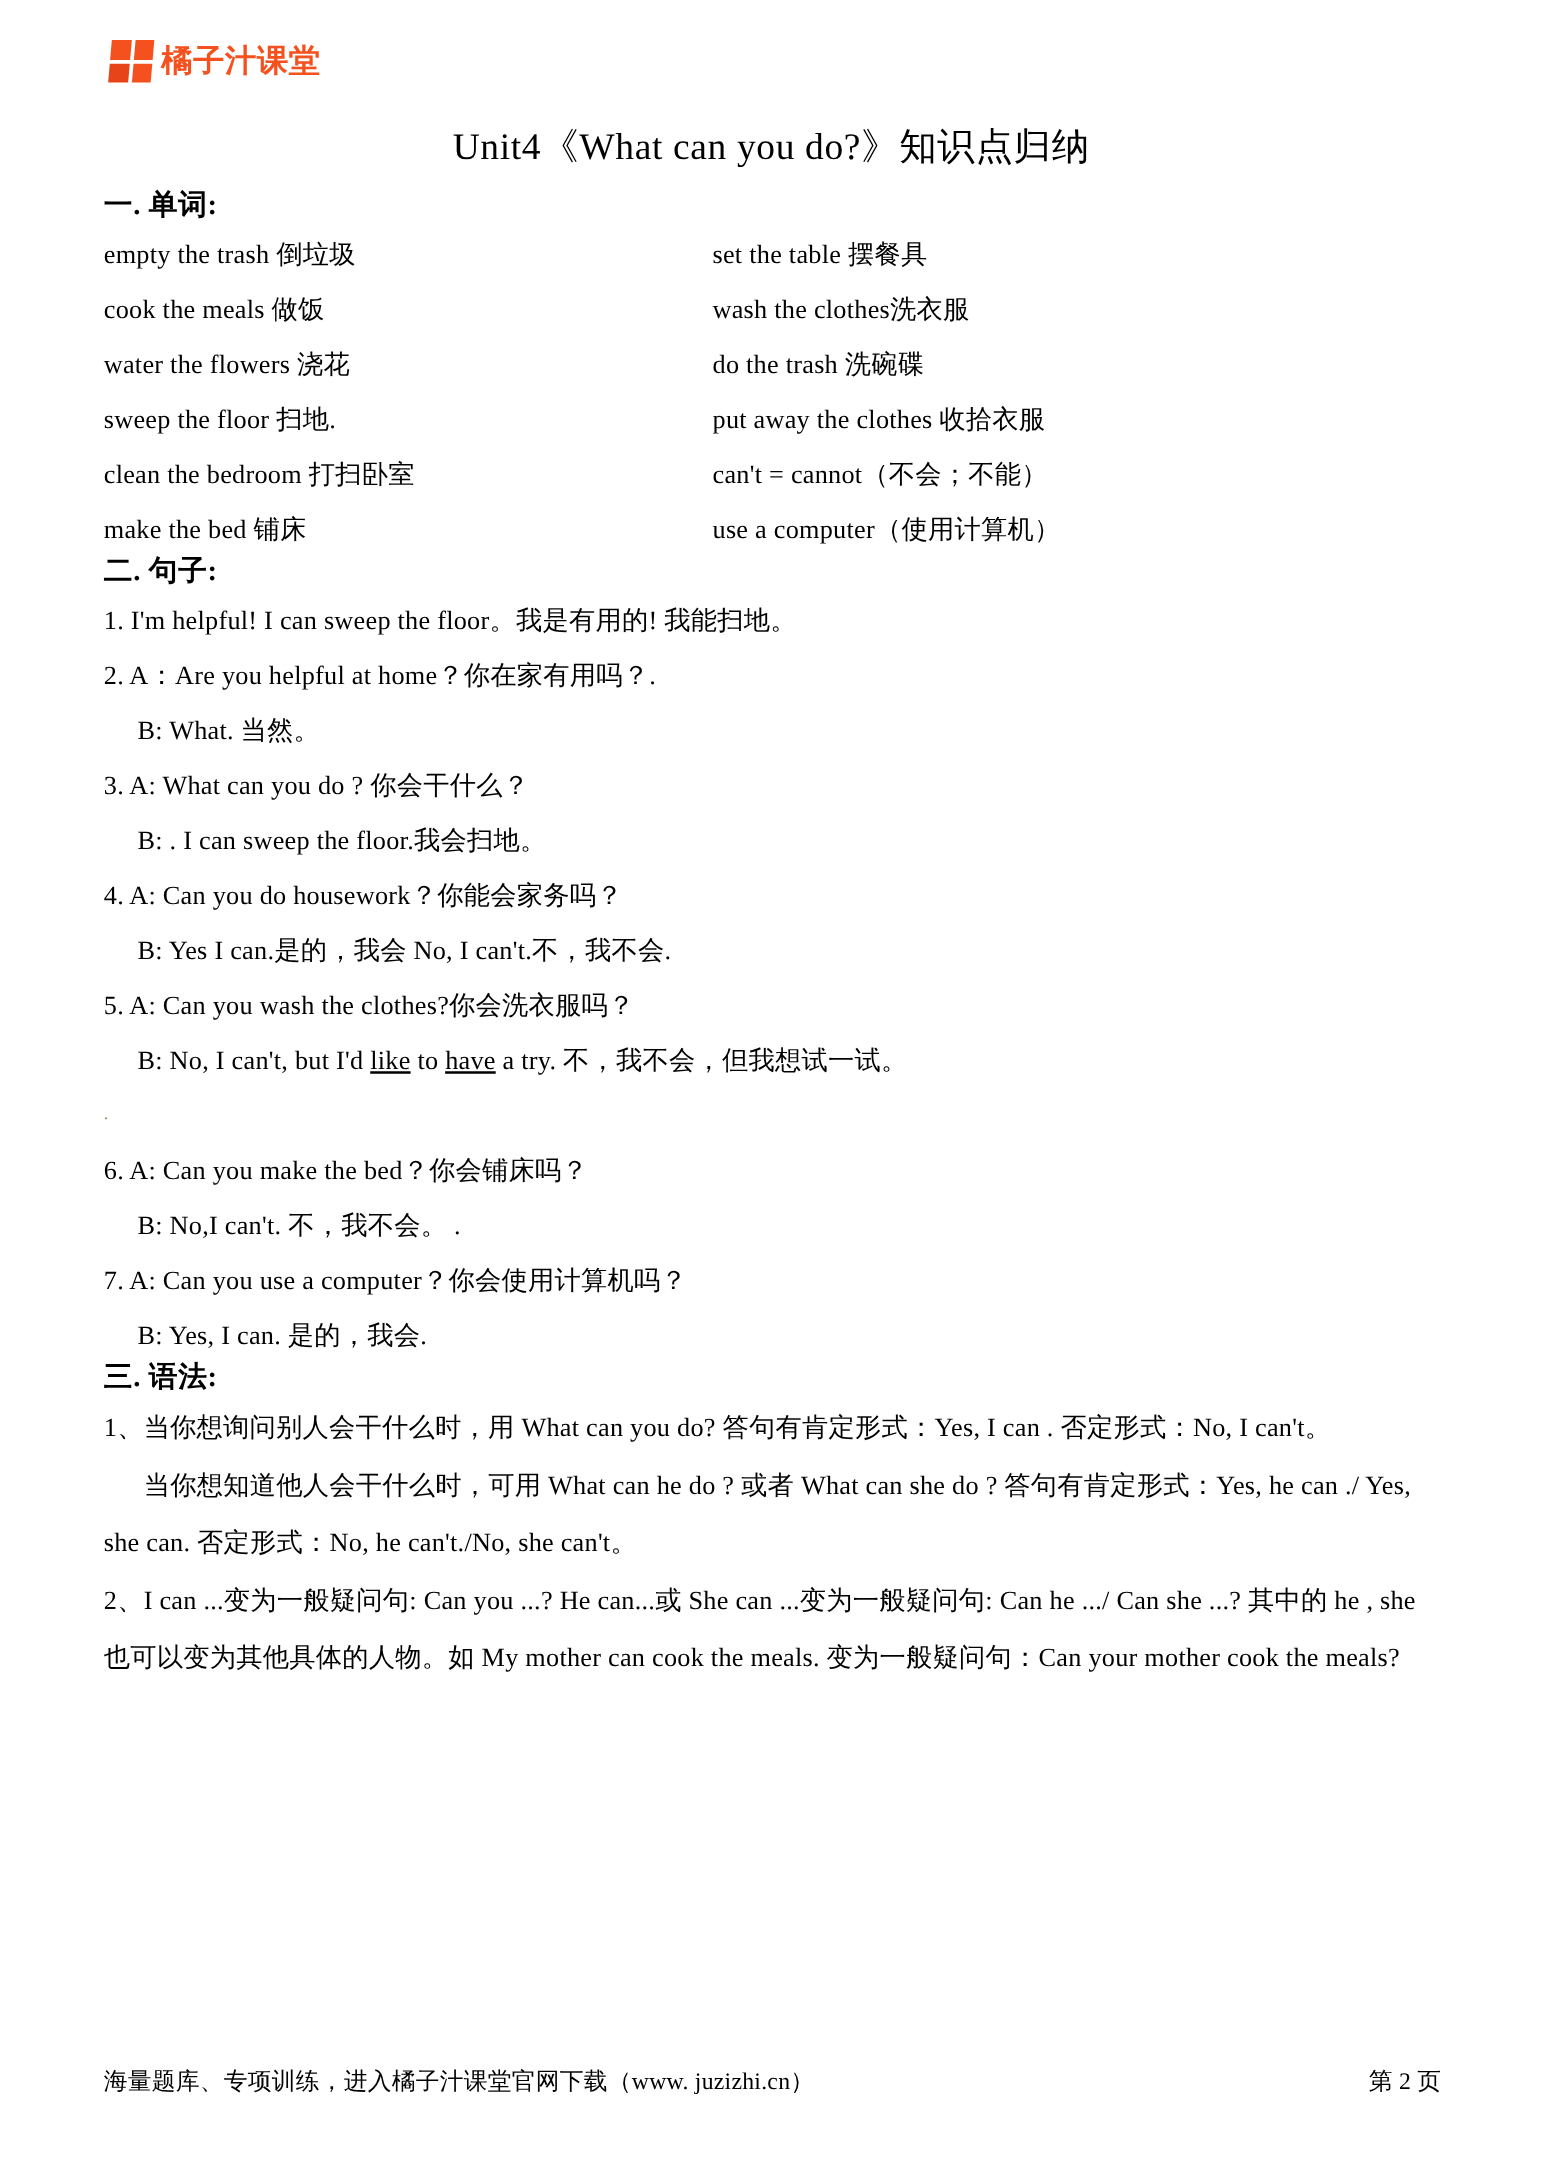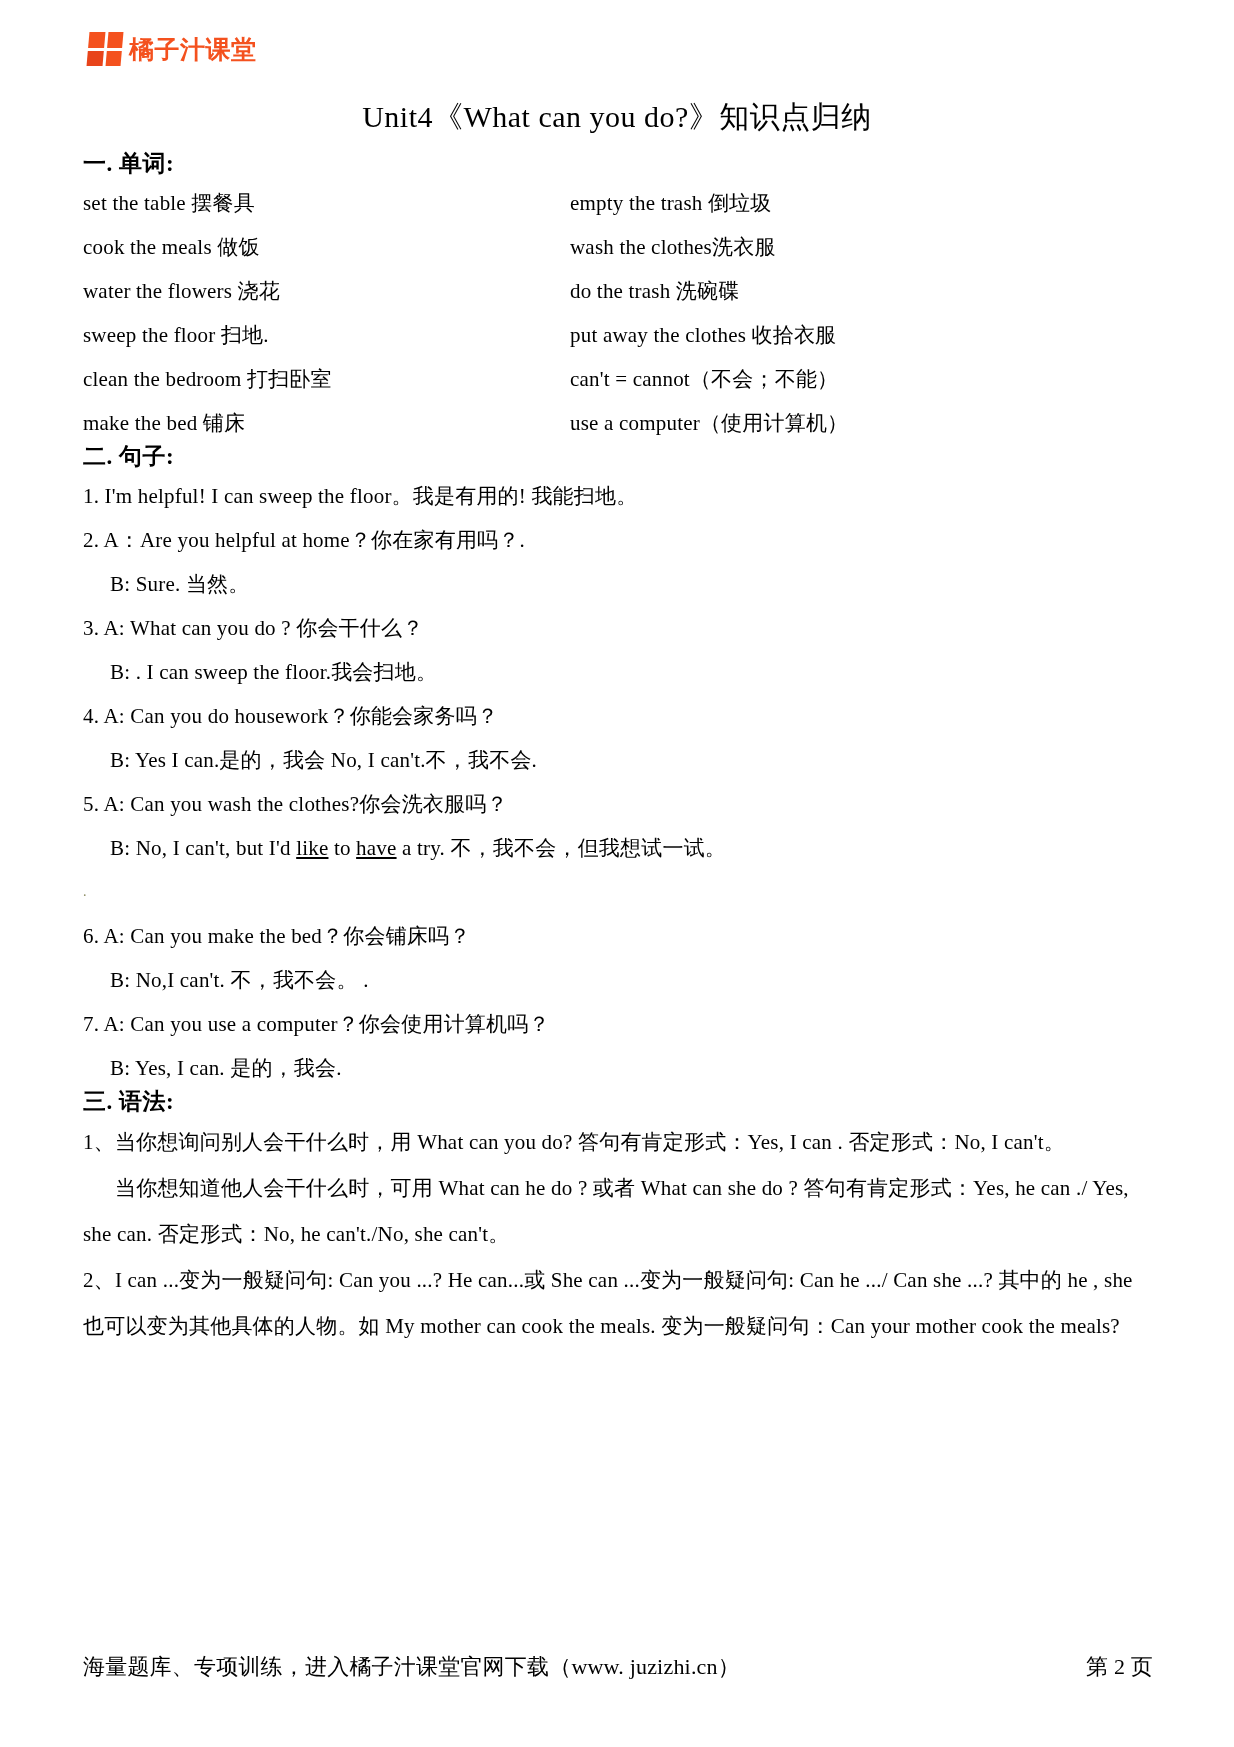--- a/index.html
+++ b/index.html
@@ -146,21 +146,21 @@
 
   
   .footer {
     position: absolute;
     left: 83px;
     top: 1648px;
     width: 1070px;
     display: flex;
     justify-content: space-between;
     align-items: baseline;
-    font-size: 22px;
+    font-size: 19px;
     letter-spacing: 0.2px;
   }
   .footer .left { white-space: nowrap; }
   .footer .right { white-space: nowrap; }
 </style>
 </head>
 <body>
 
 <div class="page">
 
@@ -176,40 +176,40 @@
     </div>
   </div>
 
   <div class="doc-title">Unit4《What can you do?》知识点归纳</div>
 
   <div class="content">
 
     <div class="sec-head">一. 单词:</div>
 
     <div class="vocab">
+      <div class="cell">empty the trash 倒垃圾</div>
       <div class="cell">set the table 摆餐具</div>
-      <div class="cell">empty the trash 倒垃圾</div>
       <div class="cell">cook the meals  做饭</div>
       <div class="cell">wash the clothes洗衣服</div>
       <div class="cell">water  the flowers 浇花</div>
       <div class="cell">do the trash 洗碗碟</div>
       <div class="cell">sweep the floor 扫地.</div>
       <div class="cell">put away the clothes 收拾衣服</div>
       <div class="cell">clean the bedroom 打扫卧室</div>
       <div class="cell">can't = cannot（不会；不能）</div>
       <div class="cell">make the bed 铺床</div>
       <div class="cell">use a computer（使用计算机）</div>
     </div>
 
     <div class="sec-head">二. 句子:</div>
 
     <div>
       <div class="line">1. I'm helpful!     I can sweep the floor。我是有用的!   我能扫地。</div>
       <div class="line">2. A：Are you helpful at home？你在家有用吗？.</div>
-      <div class="line indent">B:   Sure.    当然。</div>
+      <div class="line indent">B:   What.    当然。</div>
       <div class="line">3.  A:   What can you do ?   你会干什么？</div>
       <div class="line indent">B: . I can sweep the floor.我会扫地。</div>
       <div class="line">4. A: Can you do housework？你能会家务吗？</div>
       <div class="line indent">B: Yes I can.是的，我会   No, I can't.不，我不会.</div>
       <div class="line">5. A: Can you wash the clothes?你会洗衣服吗？</div>
       <div class="line indent" id="line-underlined">B: No, I can't, but I'd <u>like</u> to <u>have</u> a try. 不，我不会，但我想试一试。</div>
       <div class="line blankish">.</div>
       <div class="line">6.  A: Can you make the bed？你会铺床吗？</div>
       <div class="line indent">B: No,I can't. 不，我不会。      .</div>
       <div class="line">7. A: Can you use a computer？你会使用计算机吗？</div>

